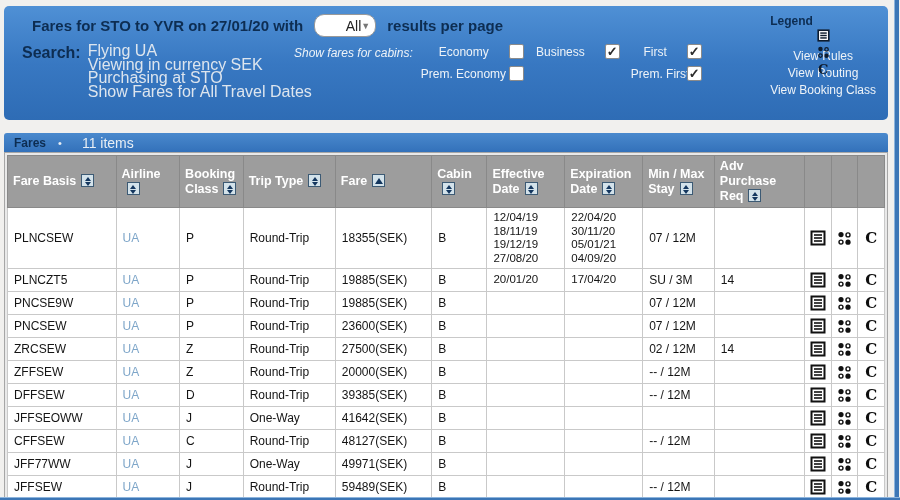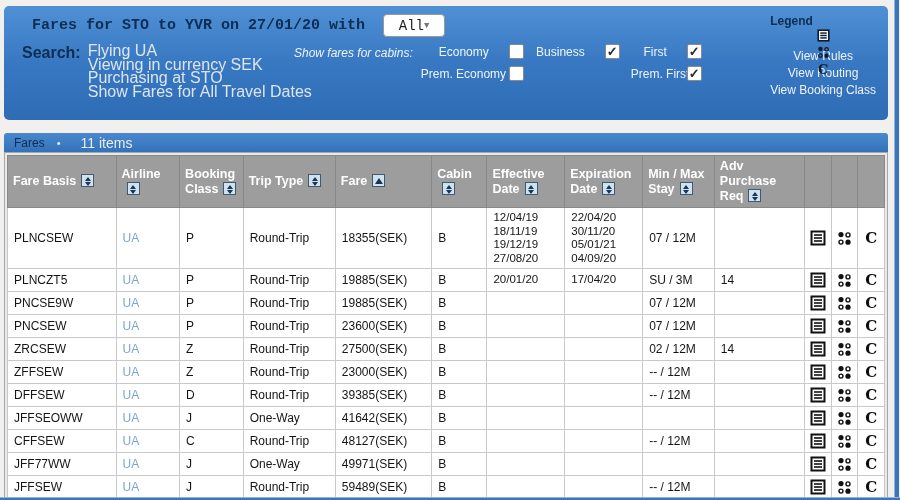--- a/index.html
+++ b/index.html
@@ -8,24 +8,24 @@
 
   .frame-right { position:absolute; top:0; right:1px; width:5px; height:100%;
                  background:#3c76b6; border-left:1px solid #8db4dc; }
   .frame-bottom { position:absolute; bottom:0; left:0; width:100%; height:3px;
                   background:#3c76b6; border-top:1px solid #8db4dc; }
 
   
   .header-panel { position:absolute; left:4px; top:6px; width:884px; height:114px;
     background:linear-gradient(180deg,#4f90d5 0%, #3878c2 50%, #2e6cb5 100%);
     border-radius:5px; }
-  .title-row { display:flex; align-items:center; padding:8px 0 0 28px; gap:18px;font-family:Liberation Mono, monospace; }
+  .title-row { display:flex; align-items:center; padding:8px 0 0 28px; gap:11px; }
   .title-text { color:#0d2d52; font-weight:bold; font-size:15px; }
   .results-select { width:62px; height:23px; background:#fff; border:1px solid #999;
-    border-radius:4px; display:flex; align-items:center; justify-content:center;
+    border-radius:10px; display:flex; align-items:center; justify-content:flex-end;
     padding:0 5px; font-size:14px; color:#222; cursor:pointer; }
   .chev { font-size:9px; color:#777; }
 
   .search-block { position:absolute; left:18px; top:38px; display:flex; font-size:16px; }
   .search-label { color:#0d2d52; font-weight:bold; margin-right:7px; }
   .search-lines div { color:#dde5ee; line-height:13.5px; }
 
   .cabins-block { position:absolute; left:290px; top:40px; display:flex; font-size:12px; }
   .cabins-label { color:#eef3f8; margin-right:8px; white-space:nowrap;font-style:italic; }
   .cabin-grid { display:grid; grid-template-columns:88px 26px 70px 26px 56px 26px;
@@ -38,21 +38,21 @@
   .legend-block { position:absolute; right:12px; top:8px; font-size:12px; }
   .legend-title { color:#0d2d52; font-weight:bold; margin-bottom:1px; }
   .legend-item { display:flex; align-items:center; gap:6px; color:#eef3f8;
     line-height:16px; height:17px;flex-direction:column; }
   .legend-item .c-glyph { font-size:13px; color:#0e1c2e; }
 
   
   .fares-bar { position:absolute; left:4px; top:133px; width:884px; height:19px;
     background:linear-gradient(180deg,#4a89cd,#3371ba); border-radius:3px 3px 0 0;
     display:flex; align-items:center; font-size:12px; }
-  .fares-bar .bar-title { color:#0d2d52; font-weight:normal; margin-left:10px; }
+  .fares-bar .bar-title { color:#0d2d52; font-weight:bold; margin-left:10px; }
   .fares-bar .bar-count { color:#e8eef4; font-size:14px; margin-left:20px; }
   .fares-bar .bar-bullet { color:#e8eef4; font-size:11px; margin-left:12px; }
 
   
   .table-wrap { position:absolute; left:4px; top:152px; width:884px;
     background:#e9e9e9; border:1px solid #a6a6a6; padding:2px 2px 2px 2px; }
   table { border-collapse:collapse; width:878px; table-layout:fixed; }
   thead th { background:#9d9d9d; color:#fff; font-weight:bold; font-size:12.5px;
     text-align:left; vertical-align:middle; padding:3px 5px; line-height:15px;
     border:1px solid #898989; height:36px; }
@@ -84,20 +84,21 @@
 </head>
 <body>
 
 <div class="header-panel">
   <div class="title-row">
     <span class="title-text">Fares for STO to YVR on 27/01/20 with</span>
     <span class="results-select">
       <span>All</span>
       <span class="chev">▼</span>
     </span>
+    <span class="title-text">results per page</span>
   </div>
 
   <div class="search-block">
     <span class="search-label">Search:</span>
     <div class="search-lines">
       <div>Flying UA</div>
       <div>Viewing in currency SEK</div>
       <div>Purchasing at STO</div>
       <div>Show Fares for All Travel Dates</div>
     </div>
@@ -352,21 +353,21 @@
             </span></td>
           <td class="icon-cell"><span class="icon-btn">
               <span class="c-glyph">C</span>
             </span></td>
         </tr>
         <tr class="single">
           <td>ZFFSEW</td>
           <td><span class="airline-link">UA</span></td>
           <td>Z</td>
           <td>Round-Trip</td>
-          <td>23000(SEK)</td>
+          <td>20000(SEK)</td>
           <td>B</td>
           <td class="dates"></td>
           <td class="dates"></td>
           <td>-- / 12M</td>
           <td></td>
           <td class="icon-cell"><span class="icon-btn">
               <svg width="16" height="16" viewBox="0 0 16 16">
                 <rect x="1.5" y="1.5" width="13" height="13" fill="#ffffff" stroke="#111111" stroke-width="2"></rect>
                 <line x1="4" y1="5" x2="12" y2="5" stroke="#111111" stroke-width="1.6"></line>
                 <line x1="4" y1="8" x2="12" y2="8" stroke="#111111" stroke-width="1.6"></line>

